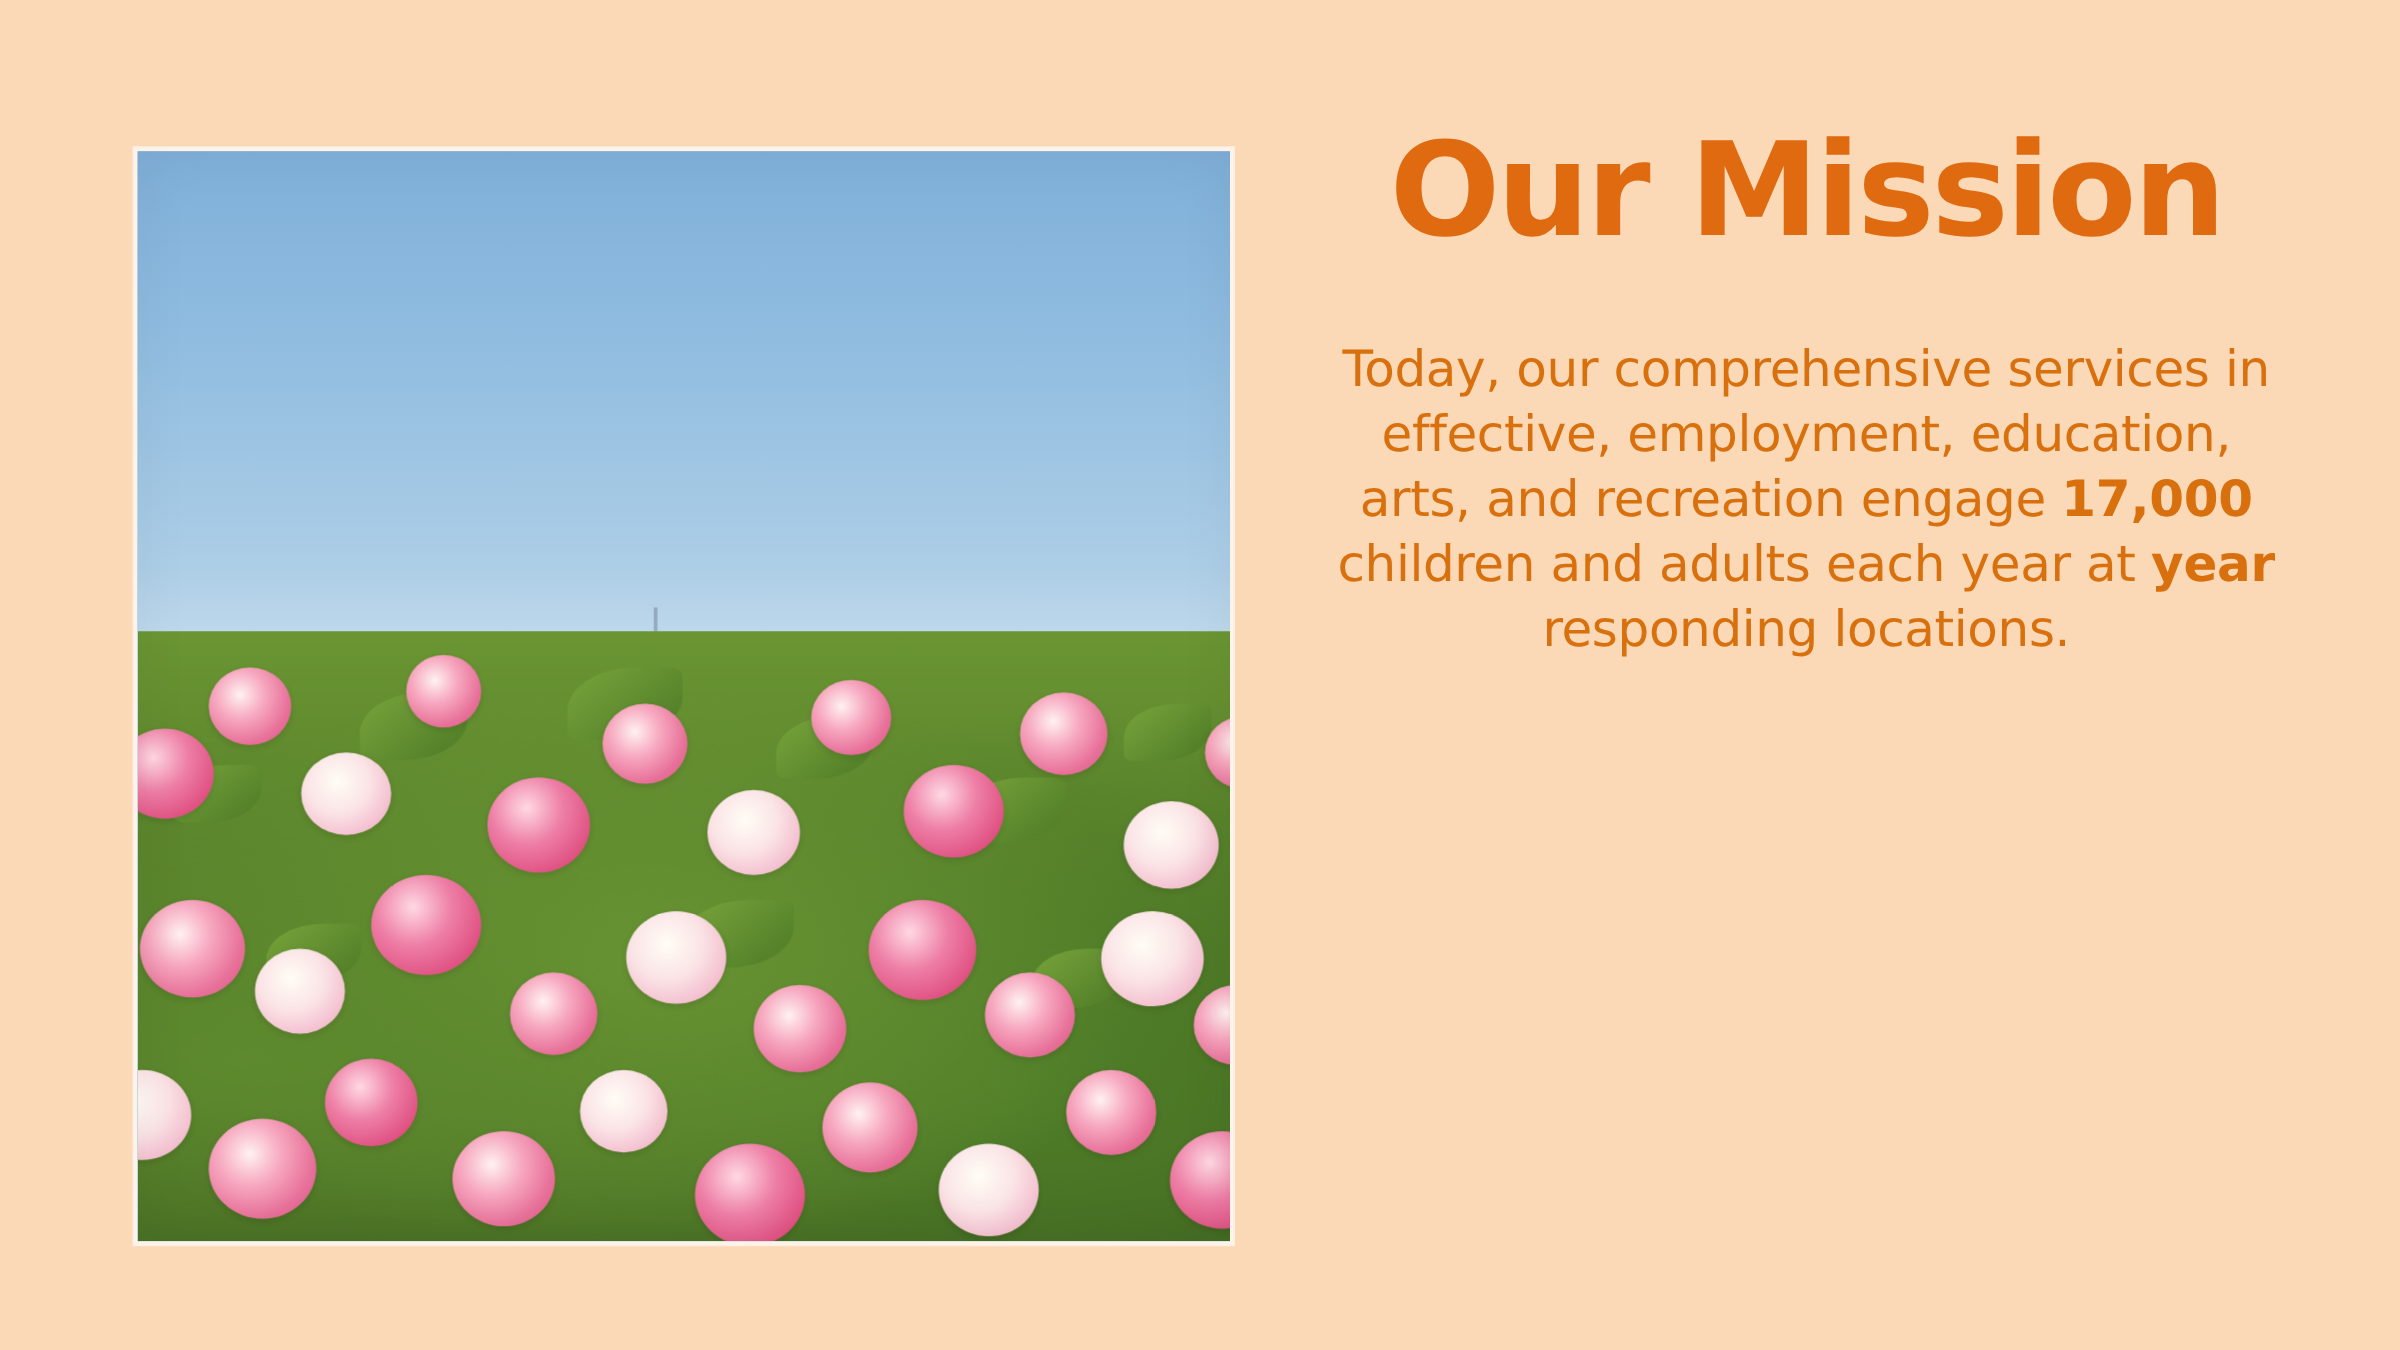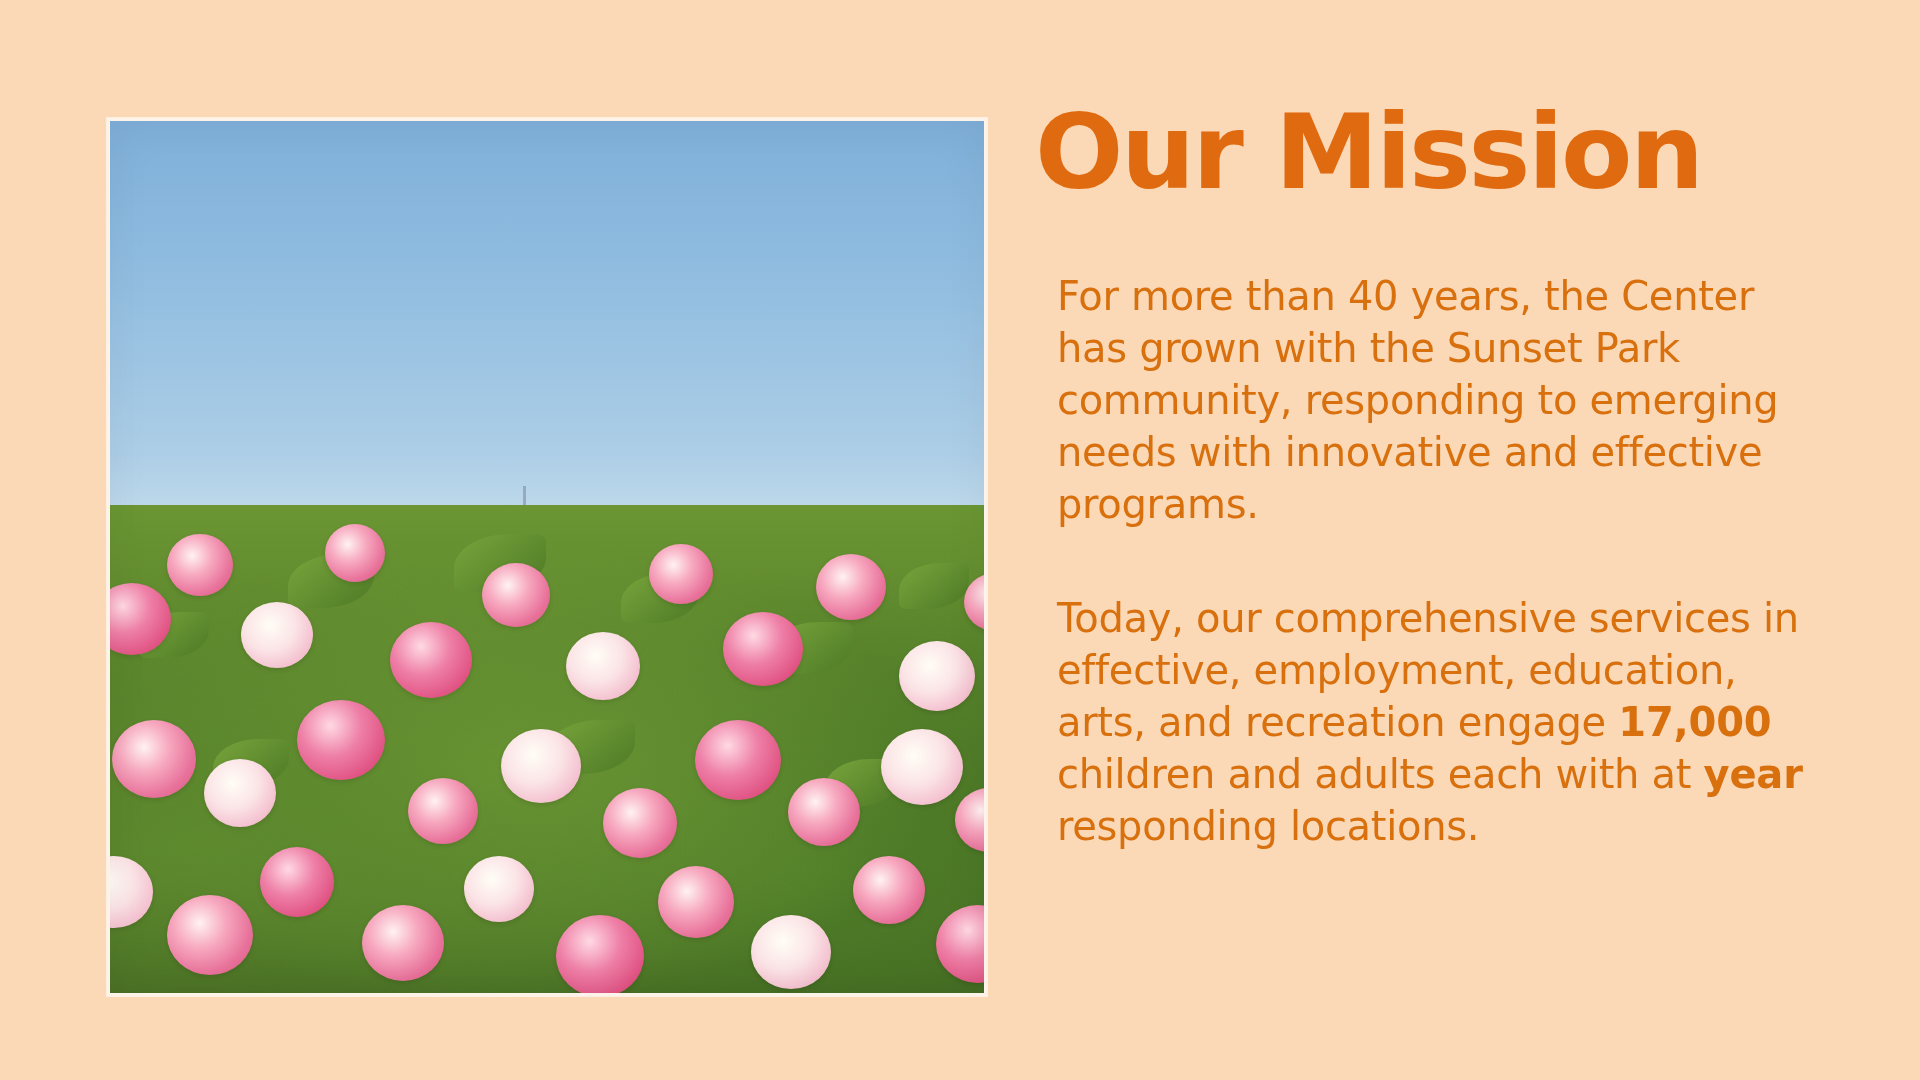--- a/index.html
+++ b/index.html
@@ -132,20 +132,21 @@
     background:linear-gradient(140deg,#79A53C 0%, #4D7A26 100%);
   }
   .soft { position:absolute; inset:0; pointer-events:none;
           box-shadow:inset 0 0 48px rgba(0,0,0,.05); }
 
   
   .text-col {
     position:absolute;
     left:1035px; top:100px;
     width:820px;
+    text-align:center;
   }
 
   .heading {
     font-family:"DejaVu Sans", sans-serif;
     font-weight:bold;
     font-size:104px;
     line-height:1.0;
     letter-spacing:-2.5px;
     color:#E06A0F;
     margin-bottom:66px;
@@ -313,19 +314,18 @@
       </div>
 
       <div class="soft"></div>
     </div>
   </div>
 
   <div class="text-col">
 
     <h1 class="heading">Our Mission</h1>
 
-    <p class="para">For more than 40 years, the Center has grown with the Sunset Park community, responding to emerging needs with innovative and effective programs.</p>
-
-    <p class="para"><span>Today, our comprehensive services in effective, employment, education, arts, and recreation engage </span><b>17,000</b><span> children and adults each with at </span><b>year</b><span> responding locations.</span></p>
+
+    <p class="para"><span>Today, our comprehensive services in effective, employment, education, arts, and recreation engage </span><b>17,000</b><span> children and adults each year at </span><b>year</b><span> responding locations.</span></p>
 
   </div>
 
 </div>
 
 </body></html>

